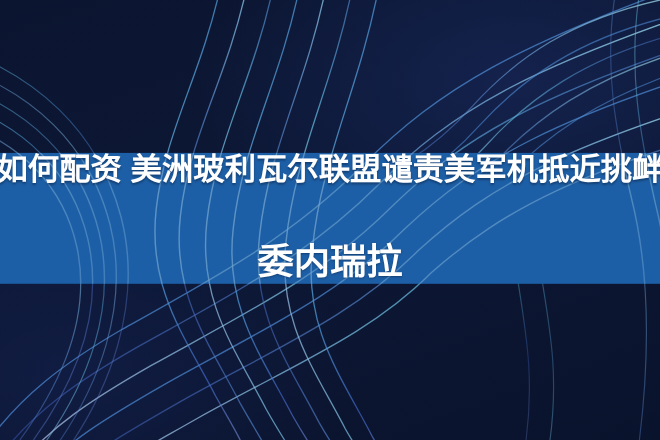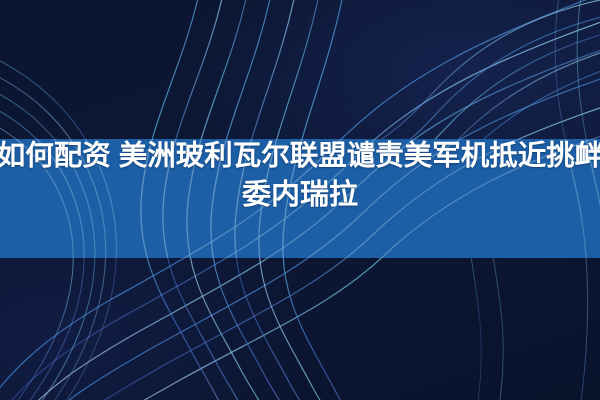--- a/index.html
+++ b/index.html
@@ -56,39 +56,39 @@
     display: block;
     width: 600px;
     height: 400px;
   }
   .band-text {
     position: absolute;
     inset: 0;
     display: flex;
     flex-direction: column;
     align-items: center;
-    justify-content: flex-start;
+    justify-content: space-between;
     gap: 4px;
     z-index: 4;
   }
   .headline-line {
     color: #ffffff;
     font-size: 29px;
     font-weight: bold;
     line-height: 1.18;
     letter-spacing: 0px;
     white-space: nowrap;
     text-align: center;
     text-shadow: 0 1px 2px rgba(8,26,56,0.45);
   }
   .headline-line.line-1 {
     font-size: 28.5px;
   }
   .headline-line.line-2 {
-    font-size: 29px;
+    font-size: 33px;
   }
 </style>
 </head>
 <body>
 
 <div id="banner-root">
 
   <div class="bg-base"></div>
 
   <div class="bg-lines">

